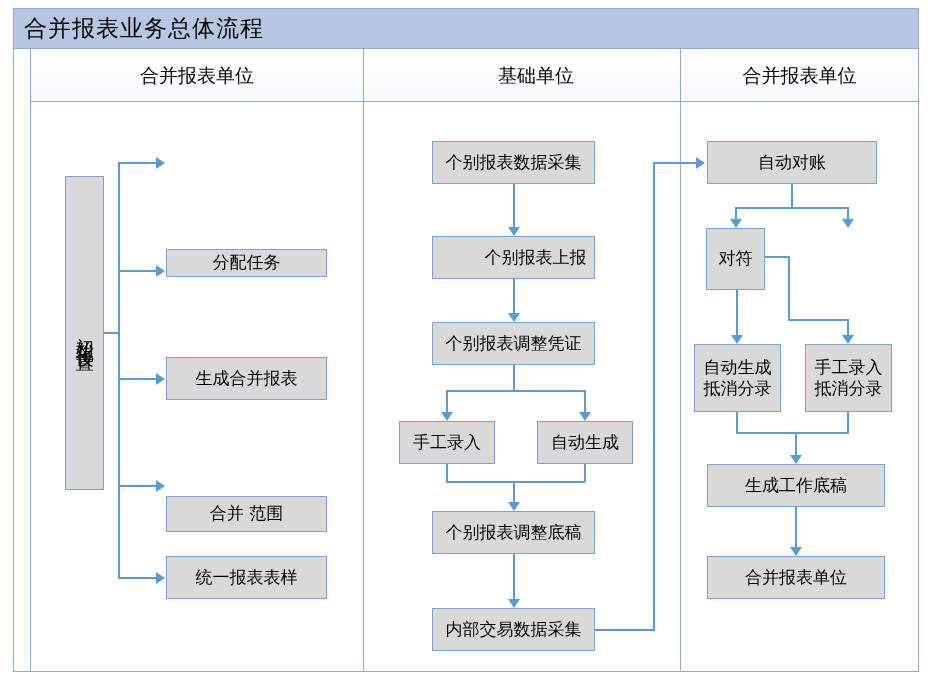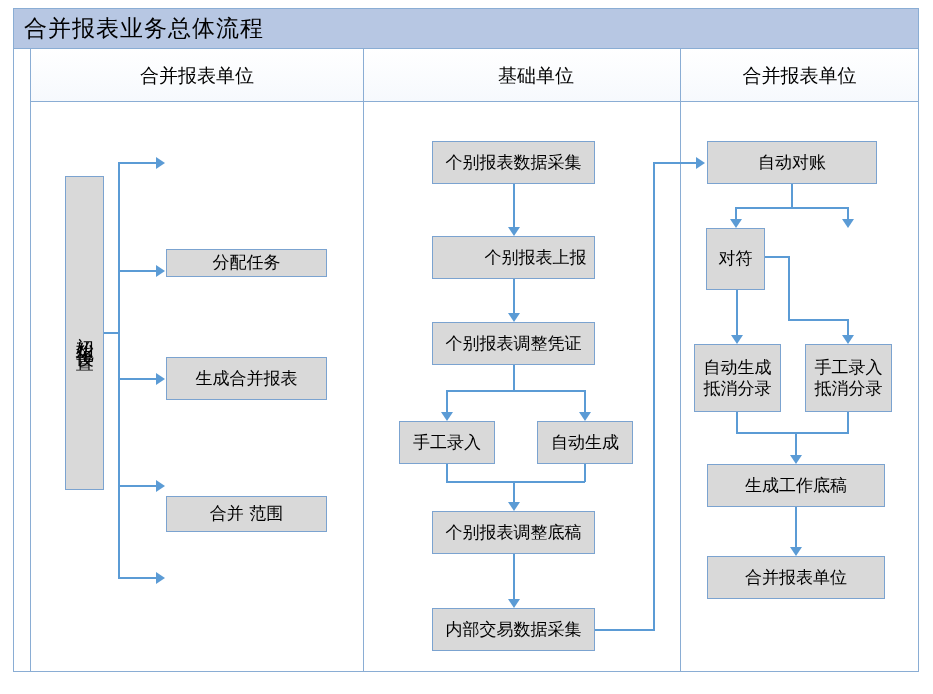--- a/index.html
+++ b/index.html
@@ -115,20 +115,21 @@
   </div>
 
   <div class="divider d1"></div>
   <div class="divider d2"></div>
 
   <div class="node vert" style="left:65px;top:176px;width:39px;height:314px;">初始化设置</div>
 
   <div class="node" style="left:166px;top:249px;width:161px;height:28px;">分配任务</div>
   <div class="node" style="left:166px;top:357px;width:161px;height:43px;">生成合并报表</div>
   <div class="node" style="left:166px;top:464px;width:161px;height:36px;margin-top:32px;">合并 范围</div>
+  <div class="node" style="left:166px;top:556px;width:161px;height:43px;">统一报表表样</div>
 
   <div class="ln h" style="left:104px;top:332px;width:16px;"></div>
   <div class="ln v" style="left:118px;top:162px;height:416px;"></div>
 
   <div class="ln h" style="left:118px;top:162px;width:38px;"></div>
   <div class="arw right" style="left:156px;top:157px;"></div>
 
   <div class="ln h" style="left:118px;top:270px;width:38px;"></div>
   <div class="arw right" style="left:156px;top:265px;"></div>
 

